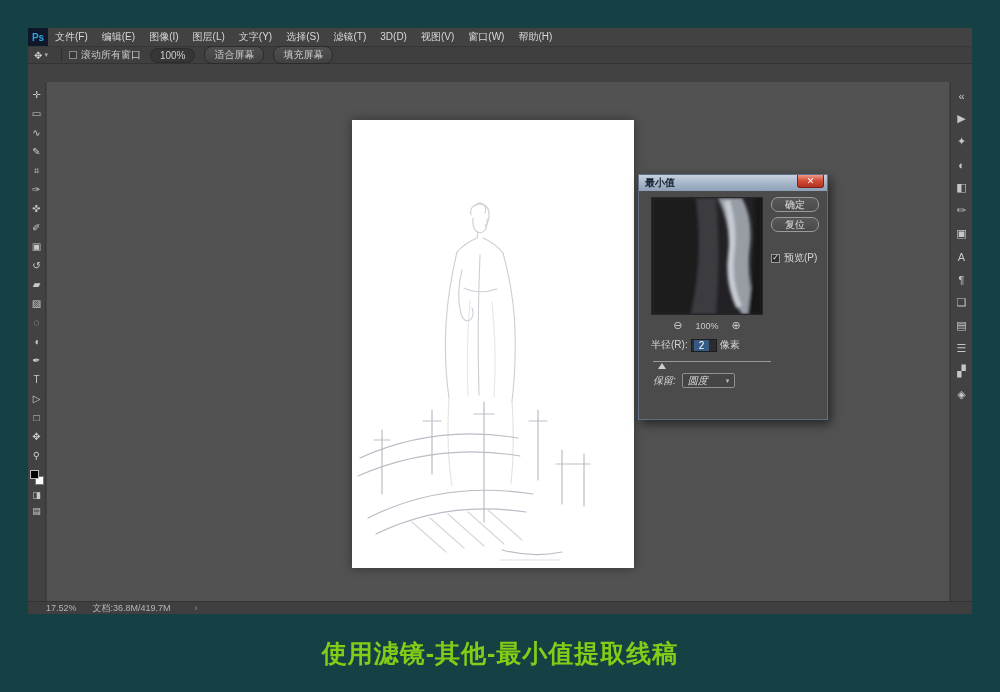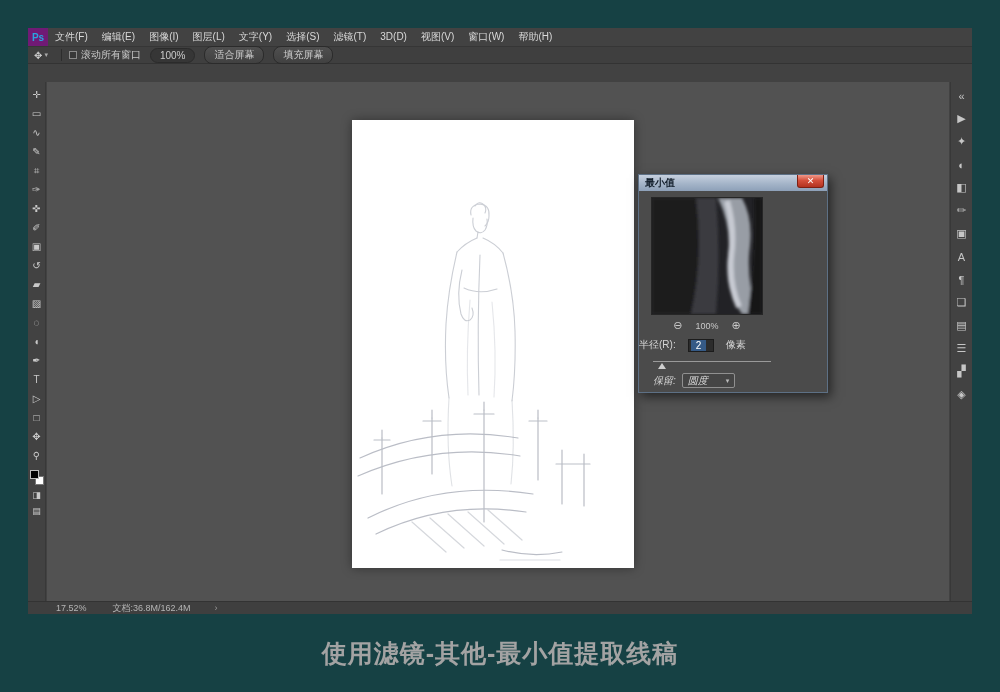--- a/index.html
+++ b/index.html
@@ -12,21 +12,21 @@
 
   
   .ps-window {
     position:absolute; left:28px; top:28px; width:944px; height:586px;
     background:#424242;
   }
 
   
   .menu-bar { position:absolute; left:0; top:0; right:0; height:18px;
     background:#424242; display:flex; align-items:center; }
-  .ps-logo { width:20px; height:18px; background:#701a75; color:#2aa4e0;
+  .ps-logo { width:20px; height:18px; background:#0f172a; color:#2aa4e0;
     font-size:10px; font-weight:bold; display:flex; align-items:center; justify-content:center; }
   .menus { display:flex; align-items:flex-end; height:100%; }
   .menu-item { font-size:10px; color:#d9d9d9; padding:0 7px; line-height:18px; cursor:default; }
 
   
   .options-bar { position:absolute; left:0; top:18px; right:0; height:18px;
     background:#3f3f3f; border-top:1px solid #363636; border-bottom:1px solid #333;
     display:flex; align-items:center; padding-left:6px; }
   .hand-icon { font-size:10px; color:#cfcfcf; margin-right:2px; }
   .caret { font-size:7px; color:#aaa; margin-right:6px; }
@@ -64,42 +64,42 @@
     background:#424242; border-left:1px solid #383838; padding-top:2px; }
   .dock-icon { height:23px; display:flex; align-items:center; justify-content:center;
     font-size:11px; color:#c6c6c6; }
 
   
   .document { position:absolute; left:305px; top:38px; width:282px; height:448px;
     background:#ffffff; box-shadow:0 0 10px rgba(0,0,0,.38); }
   .document svg { display:block; }
 
   
-  .dialog { position:absolute; left:591px; top:92px; width:190px; height:219px;
+  .dialog { position:absolute; left:591px; top:92px; width:190px; height:246px;
     border:1px solid #5d7085; box-shadow:3px 4px 10px rgba(0,0,0,.55);
     background:#3b82f6; }
   .dlg-title { position:absolute; left:0; top:0; right:0; height:16px;
     background:linear-gradient(#c6d0de,#a4b4c8 55%,#8da0b8); display:flex; align-items:center; }
   .dlg-title-text { font-size:10px; color:#15212e; padding-left:6px; font-weight:bold; }
   .dlg-close { position:absolute; right:3px; top:0; width:27px; height:13px;
     background:linear-gradient(#f0998a,#d5503c 45%,#b23220);
     border:1px solid #7e2013; border-top:none; border-radius:0 0 3px 3px;
     display:flex; align-items:center; justify-content:center; }
   .dlg-close span { color:#fff; font-size:9px; line-height:9px; font-weight:bold; }
   .dlg-body { position:absolute; left:0; top:16px; right:0; bottom:0; background:#4b4b4b; }
 
   .dlg-preview { position:absolute; left:12px; top:6px; width:112px; height:118px;
     border:1px solid #262626; background:#202024; overflow:hidden; }
 
   .dlg-zoomrow { position:absolute; left:12px; top:128px; width:112px;
     display:flex; align-items:center; justify-content:center; gap:13px; }
   .zoom-glyph { font-size:11px; color:#c9c9c9; }
   .zoom-val { font-size:9px; color:#c9c9c9; }
 
-  .dlg-radius { position:absolute; left:0; top:147px; display:flex; align-items:flex-end; gap:12px; }
+  .dlg-radius { position:absolute; left:12px; top:147px; display:flex; align-items:flex-end; gap:3px; }
   .dlg-label { font-size:10px; color:#d6d6d6; }
   .radius-input { width:26px; height:13px; background:#2c2c2c; border:1px solid #1c1c1c;
     display:inline-flex; align-items:center; padding-left:2px; }
   .radius-input .sel { background:#355a86; color:#fff; font-size:10px; line-height:11px; padding:0 5px; }
 
   .dlg-slider { position:absolute; left:14px; top:166px; width:118px; height:12px; }
   .slider-track { position:absolute; left:0; right:0; top:4px; height:1px; background:#9a9a9a; }
   .slider-thumb { position:absolute; left:5px; top:6px; width:0; height:0;
     border-left:4px solid transparent; border-right:4px solid transparent;
     border-bottom:6px solid #cfcfcf; }
@@ -116,27 +116,27 @@
     display:flex; align-items:center; justify-content:center; }
   .dlg-check { margin-top:14px; display:flex; align-items:center; gap:4px; }
   .checkbox { width:9px; height:9px; background:#2f2f2f; border:1px solid #9a9a9a;
     display:inline-flex; align-items:center; justify-content:center; }
   .checkbox .tick { color:#eee; font-size:8px; line-height:8px; }
 
   
   .status-bar { position:absolute; left:0; bottom:0; right:0; height:13px;
     background:#3f3f3f; border-top:1px solid #333; display:flex; align-items:center;
     gap:16px; padding-left:18px; }
-  .status-text { font-size:9px; color:#b5b5b5;margin-left:10px; }
+  .status-text { font-size:9px; color:#b5b5b5; }
   .status-exp { font-size:9px; color:#9a9a9a; margin-left:8px; }
 
   
   .caption-bar { position:absolute; left:0; top:614px; width:1000px; height:78px;
     display:flex; align-items:center; justify-content:center; }
-  .caption-text { color:#a3a3a3; font-size:25px; font-weight:600; letter-spacing:1px; }
+  .caption-text { color:#84cc16; font-size:25px; font-weight:600; letter-spacing:1px; }
 </style>
 </head>
 <body>
 
 <div class="ps-window">
 
   <div class="menu-bar">
     <div class="ps-logo">Ps</div>
     <div class="menus">
         <div class="menu-item">文件(F)</div>
@@ -297,20 +297,30 @@
           </div>
 
           <div class="dlg-preserve">
             <span class="dlg-label">保留:</span>
             <span class="dropdown">
               <span>圆度</span>
               <span class="dd-caret">▾</span>
             </span>
           </div>
 
+          <div class="dlg-right">
+            <div class="dlg-btn">确定</div>
+            <div class="dlg-btn">复位</div>
+            <div class="dlg-check">
+              <span class="checkbox">
+                <span class="tick">✓</span>
+              </span>
+              <span class="dlg-label">预览(P)</span>
+            </div>
+          </div>
 
         </div>
       </div>
     </div>
 
     <div class="right-strip">
         <div class="dock-icon">«</div>
         <div class="dock-icon">▶</div>
         <div class="dock-icon">✦</div>
         <div class="dock-icon">◐</div>
@@ -322,20 +332,20 @@
         <div class="dock-icon">❏</div>
         <div class="dock-icon">▤</div>
         <div class="dock-icon">☰</div>
         <div class="dock-icon">▞</div>
         <div class="dock-icon">◈</div>
       </div>
   </div>
 
   <div class="status-bar">
     <span class="status-text">17.52%</span>
-    <span class="status-text">文档:36.8M/162.4M</span>
+    <span class="status-text">文档:36.8M/419.7M</span>
     <span class="status-exp">›</span>
   </div>
 </div>
 
 <div class="caption-bar">
   <span class="caption-text">使用滤镜-其他-最小值提取线稿</span>
 </div>
 
 </body></html>

